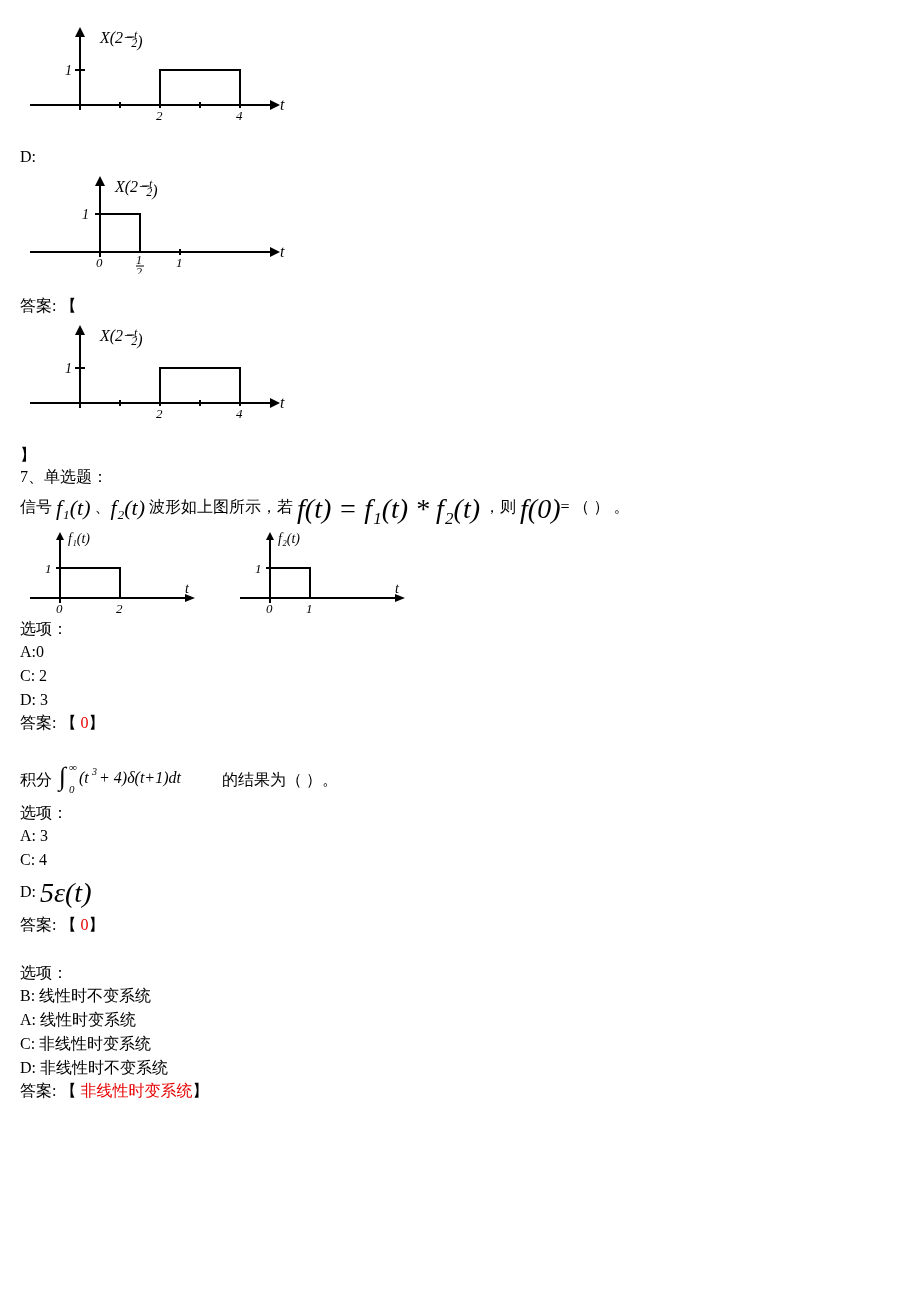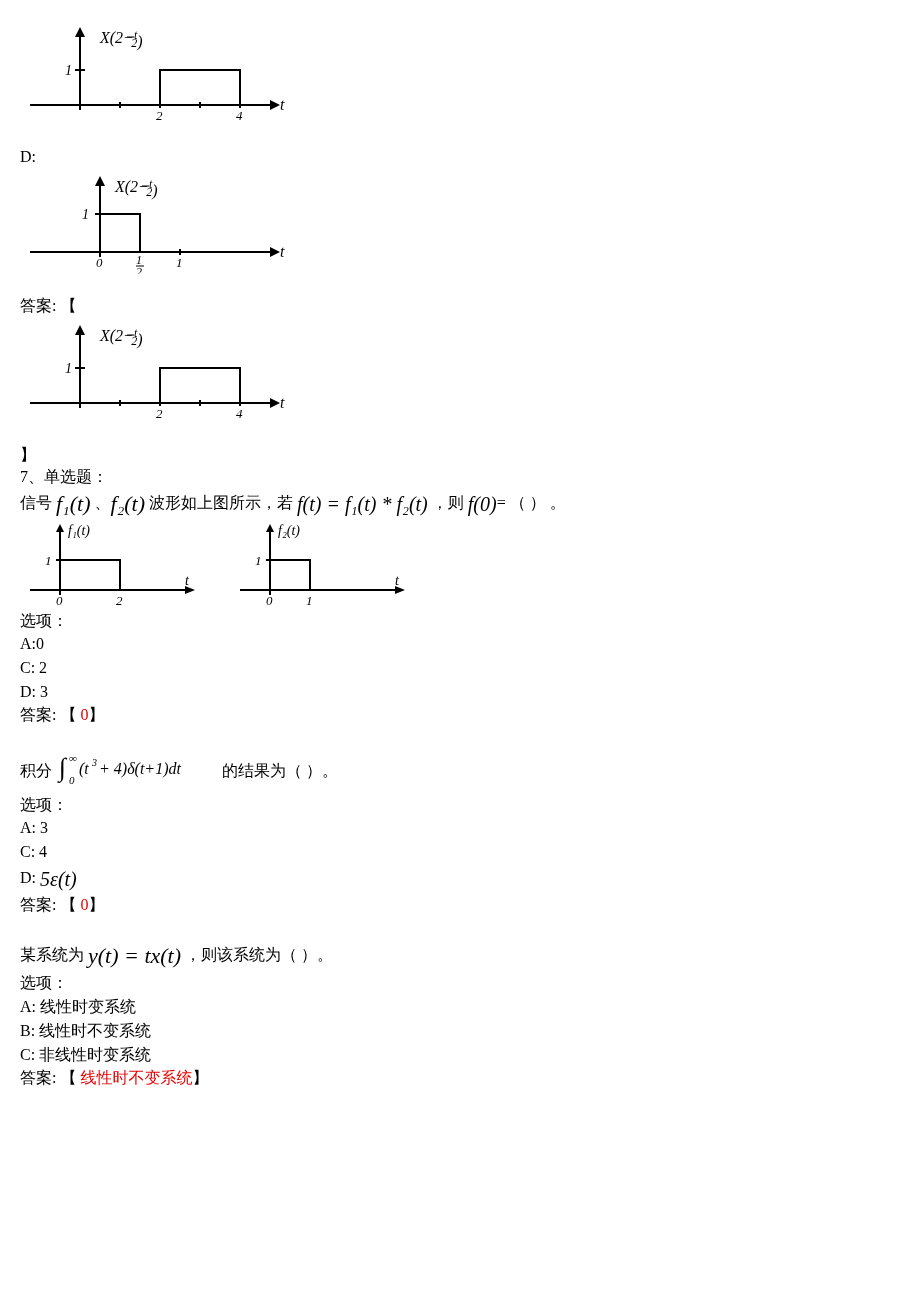--- a/index.html
+++ b/index.html
@@ -19,21 +19,21 @@
   }
   .math-inline {
     font-family: "Times New Roman", serif;
     font-style: italic;
     font-size: 22px;
     vertical-align: middle;
   }
   .math-big {
     font-family: "Times New Roman", serif;
     font-style: italic;
-    font-size: 20px;
+    font-size: 28px;
     vertical-align: middle;
   }
   .answer-red {
     color: #e60000;
   }
   .option-line {
     line-height: 1.5;
   }
   svg text {
     font-family: "Times New Roman", serif;
@@ -180,23 +180,21 @@
   <div class="option-line">C: 4</div>
   <div class="option-line">
     <span>D: </span><span class="math-big">5ε(t)</span>
   </div>
   <div>
     <span>答案: 【  </span><span class="answer-red">0</span><span>】</span>
   </div>
 </div>
 
 <div class="question-block">
-  <div>
-    <span>某系统为 </span><span class="math-inline">y(t) = tx(t)</span><span> ，则该系统为（  ）。</span>
-  </div>
   <div>选项：</div>
+  <div class="option-line">B: 线性时不变系统</div>
   <div class="option-line">A: 线性时变系统</div>
-  <div class="option-line">B: 线性时不变系统</div>
   <div class="option-line">C: 非线性时变系统</div>
-  <div>
-    <span>答案: 【 </span><span class="answer-red">线性时不变系统</span><span>】</span>
+  <div class="option-line">D: 非线性时不变系统</div>
+  <div>
+    <span>答案: 【 </span><span class="answer-red">非线性时变系统</span><span>】</span>
   </div>
 </div>
 
 </body></html>

